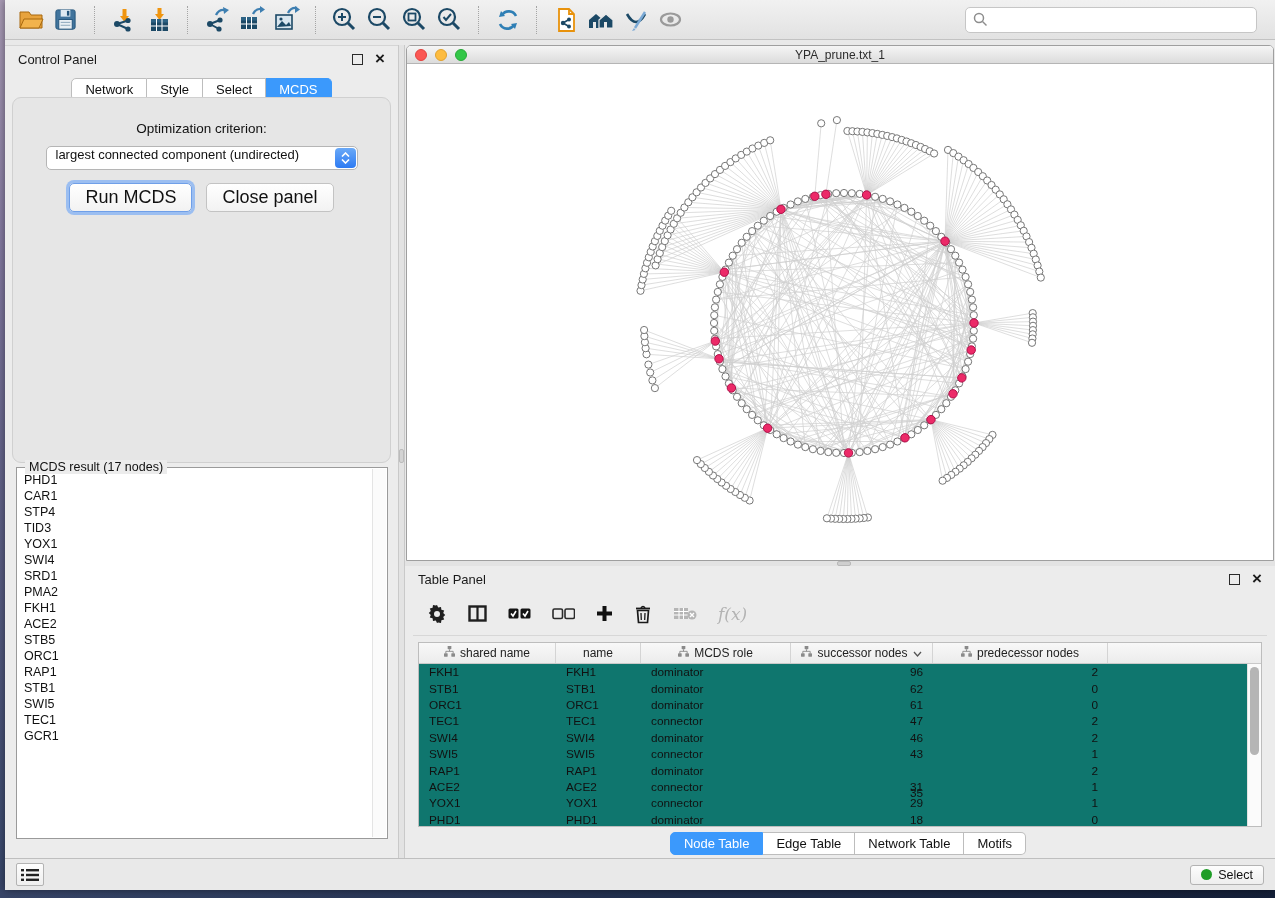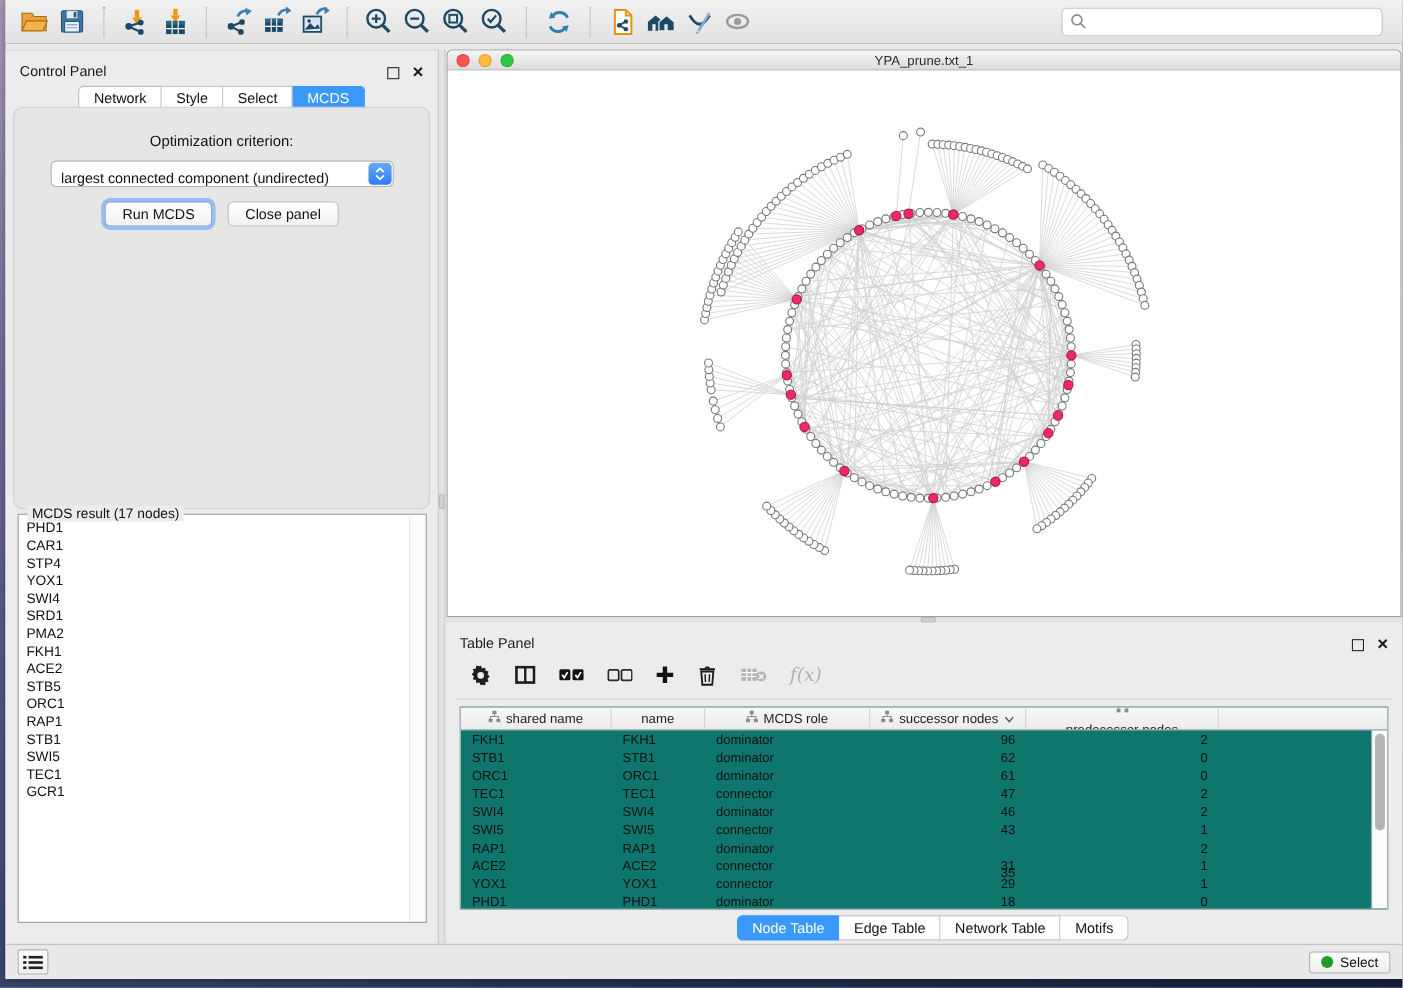--- a/index.html
+++ b/index.html
@@ -12,38 +12,38 @@
   .tsep{width:1px;height:28px;border-left:1px dotted #a5a5a5;margin:0 9px}
   #search-box{margin-left:auto;margin-right:8px;width:292px;height:26px;border:1px solid #c6c6c6;border-radius:5px;background:#fff;display:flex;align-items:center;padding:0 7px;gap:6px}
   #search-box input{border:none;outline:none;flex:1;font-size:13px;background:transparent}
   
   #main{position:absolute;left:0;top:40px;right:0;bottom:32px}
   #control-panel{position:absolute;left:0;top:5px;width:393px;bottom:0;background:#ececec;border-top:1px solid #d5d5d5}
   #vsplit{position:absolute;left:393px;top:5px;width:7px;bottom:0;background:#e3e3e3;border-left:1px solid #c9c9c9;border-right:1px solid #c9c9c9}
   #vgrip{position:absolute;left:0;right:0;top:404px;height:14px;background:#d3d3d3;border:1px solid #bbb;border-radius:2px}
   #right-col{position:absolute;left:400px;top:5px;right:0;bottom:0}
   
-  .panel-title{height:26px;display:flex;align-items:flex-end;padding:0 13px;font-size:13px;color:#1a1a1a}
+  .panel-title{height:26px;display:flex;align-items:center;padding:0 13px;font-size:13px;color:#1a1a1a}
   .panel-title .ctl{margin-left:auto;display:flex;align-items:center;gap:12px}
   .float-btn{width:11px;height:11px;border:1.8px solid #2a2a2a;background:transparent}
   .close-btn{font-weight:700;font-size:17px;line-height:12px;color:#1a1a1a}
   
   .seg{display:flex;justify-content:center}
   .seg .tab{background:#fff;border:1px solid #bdbdbd;border-left:none;padding:3px 13px;font-size:13px;color:#111;white-space:nowrap}
   .seg .tab:first-child{border-left:1px solid #bdbdbd;border-radius:5px 0 0 5px}
   .seg .tab:last-child{border-radius:0 5px 5px 0}
   .seg .tab.active{background:#3b99fc;border-color:#3b99fc;color:#fff}
   
   #cp-box{position:absolute;left:7px;right:7px;top:51px;height:366px;background:#e6e6e6;border:1px solid #d0d0d0;border-radius:9px;text-align:center}
   #opt-label{margin-top:23px;font-size:13.5px}
   #combo-row{margin-top:10px;display:flex;justify-content:center}
-  #criterion-combo{position:relative;width:312px;height:24px;background:#fff;border:1px solid #b5b5b5;border-radius:5px;display:flex;align-items:flex-end;padding:0 26px 0 9px;font-size:13px}
+  #criterion-combo{position:relative;width:312px;height:24px;background:#fff;border:1px solid #b5b5b5;border-radius:5px;display:flex;align-items:flex-start;padding:0 26px 0 9px;font-size:13px}
   #combo-stepper{position:absolute;right:1px;top:1px;bottom:1px;width:21px;border-radius:4px;background:linear-gradient(#6aa9f7,#2d7bf3);display:flex;flex-direction:column;align-items:center;justify-content:center;gap:2px}
   #btn-row{margin-top:13px;display:flex;justify-content:center;gap:14px}
-  .btn{background:linear-gradient(#ffffff,#f2f2f2);border:1px solid #c3c3c3;border-radius:5px;padding:3px 15px;font-size:13px;color:#111}
+  .btn{background:linear-gradient(#ffffff,#f2f2f2);border:1px solid #c3c3c3;border-radius:5px;padding:3px 15px;font-size:18px;color:#111}
   .btn.focused{box-shadow:0 0 0 3px rgba(92,156,250,.55);border-color:#6f9fe8}
   #mcds-fieldset{position:absolute;left:11px;right:10px;top:421px;bottom:19px;border:1px solid #9a9a9a;background:#fff}
   #mcds-legend{position:absolute;left:8px;top:-8px;background:#ececec;padding:0 4px;font-size:12.5px}
   #mcds-list{position:absolute;left:1px;right:15px;top:4px;bottom:1px;overflow:hidden}
   #mcds-list .list-item{font-size:12.5px;line-height:16px;padding-left:6px}
   #mcds-scroll{position:absolute;right:1px;top:1px;bottom:1px;width:14px;background:#fbfbfb;border-left:1px solid #e4e4e4}
   
   #net-window{position:absolute;left:1px;right:1px;top:0;height:516px;border:1px solid #9f9f9f;border-radius:5px 5px 0 0;overflow:hidden;background:#fff}
   #net-titlebar{height:18px;background:linear-gradient(#f5f5f5,#dcdcdc);border-bottom:1px solid #b5b5b5;position:relative;display:flex;align-items:center;justify-content:center;font-size:12px;color:#2c2c2c}
   #lights{position:absolute;left:8px;top:3px;display:flex;gap:8px}
@@ -266,20 +266,21 @@
           <button class="btn focused">Run MCDS</button>
           <button class="btn">Close panel</button>
         </div>
       </div>
       <div id="mcds-fieldset">
         <span id="mcds-legend">MCDS result (17 nodes)</span>
         <div id="mcds-list">
             <div class="list-item">PHD1</div>
             <div class="list-item">CAR1</div>
             <div class="list-item">STP4</div>
+            <div class="list-item">TID3</div>
             <div class="list-item">YOX1</div>
             <div class="list-item">SWI4</div>
             <div class="list-item">SRD1</div>
             <div class="list-item">PMA2</div>
             <div class="list-item">FKH1</div>
             <div class="list-item">ACE2</div>
             <div class="list-item">STB5</div>
             <div class="list-item">ORC1</div>
             <div class="list-item">RAP1</div>
             <div class="list-item">STB1</div>
@@ -1114,21 +1115,21 @@
                       <rect x="0" y="8" width="4" height="3.6" rx="0.5"></rect>
                       <rect x="8" y="8" width="4" height="3.6" rx="0.5"></rect>
                     </g>
                     <path d="M6 3.6v2.2M2 8V5.8h8V8" stroke="#8a8a8a" fill="none"></path>
                   </svg></span>
                 <span>successor nodes</span>
                 <span><svg width="9" height="6" viewBox="0 0 9 6">
                     <path d="M1 1l3.5 4L8 1" fill="none" stroke="#555" stroke-width="1.3"></path>
                   </svg></span>
               </div>
-              <div class="th" style="width: 175px; flex-direction: column;">
+              <div class="th" style="width: 175px;">
                 <span><svg width="11" height="11" viewBox="0 0 12 12">
                     <g fill="#8a8a8a">
                       <rect x="4" y="0" width="4" height="3.6" rx="0.5"></rect>
                       <rect x="0" y="8" width="4" height="3.6" rx="0.5"></rect>
                       <rect x="8" y="8" width="4" height="3.6" rx="0.5"></rect>
                     </g>
                     <path d="M6 3.6v2.2M2 8V5.8h8V8" stroke="#8a8a8a" fill="none"></path>
                   </svg></span>
                 <span>predecessor nodes</span>
               </div>

